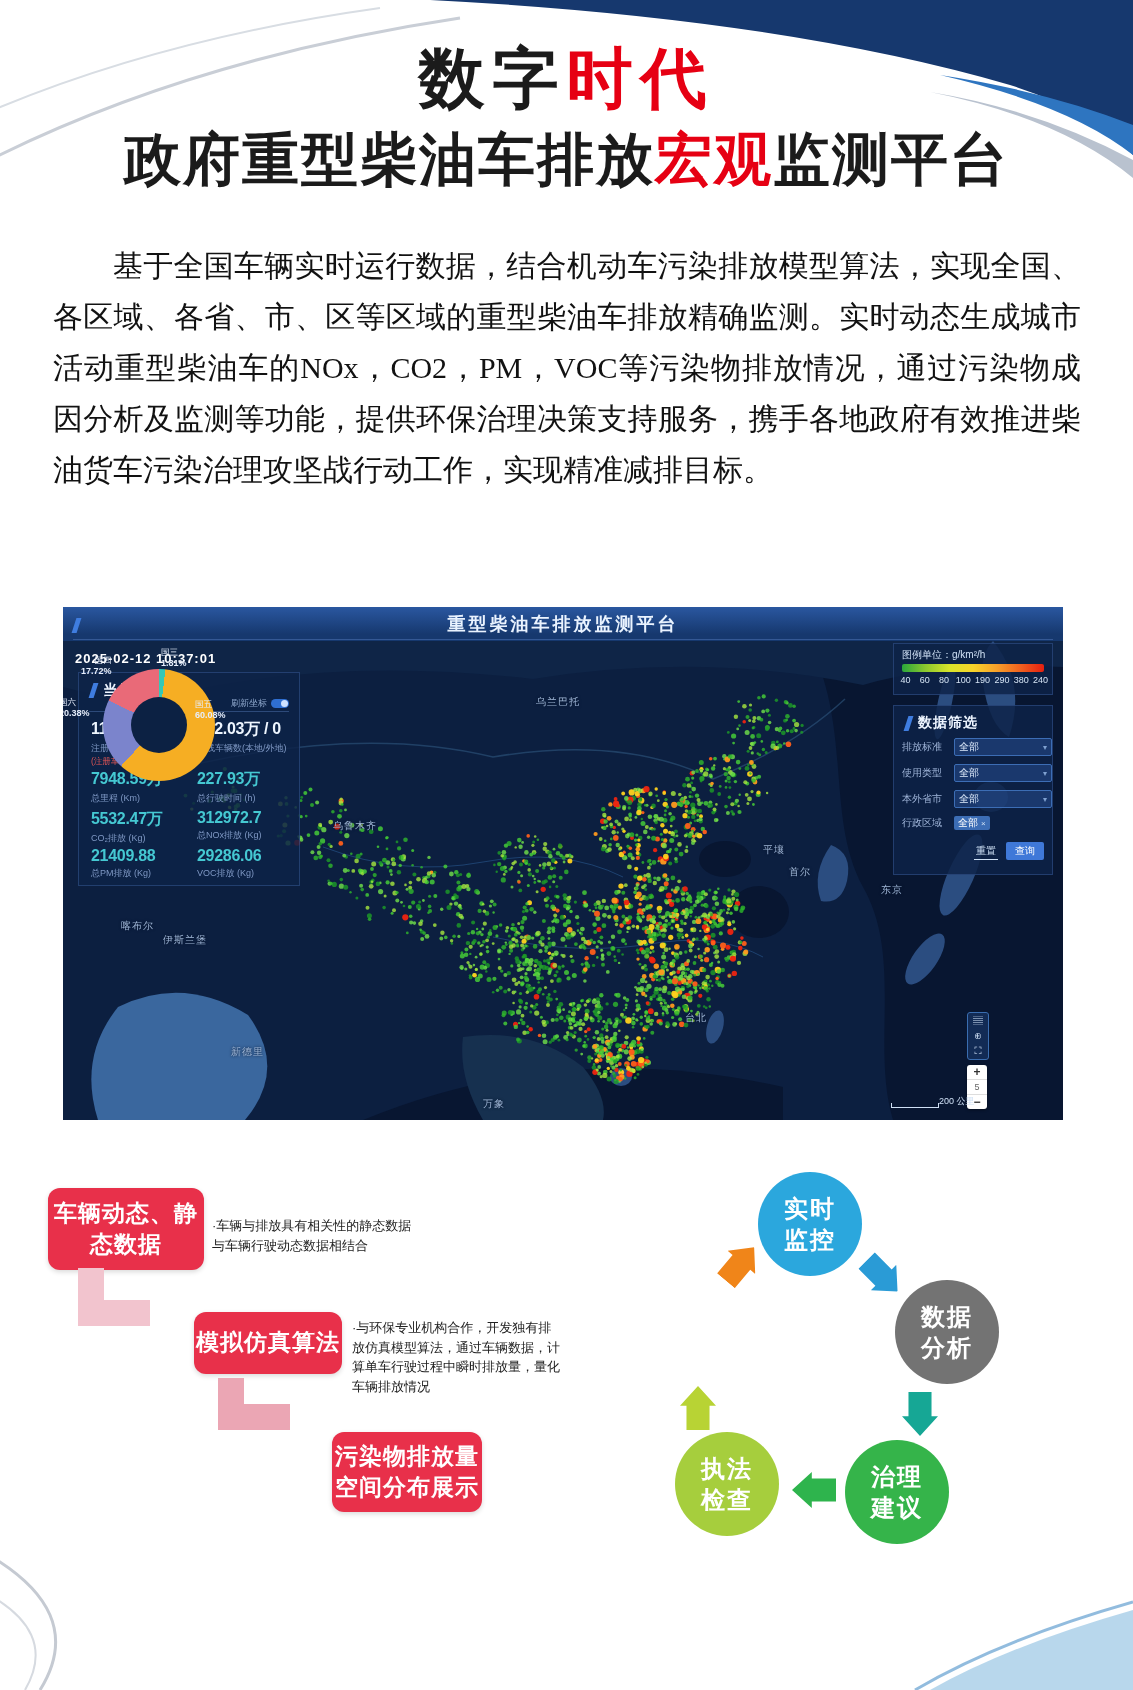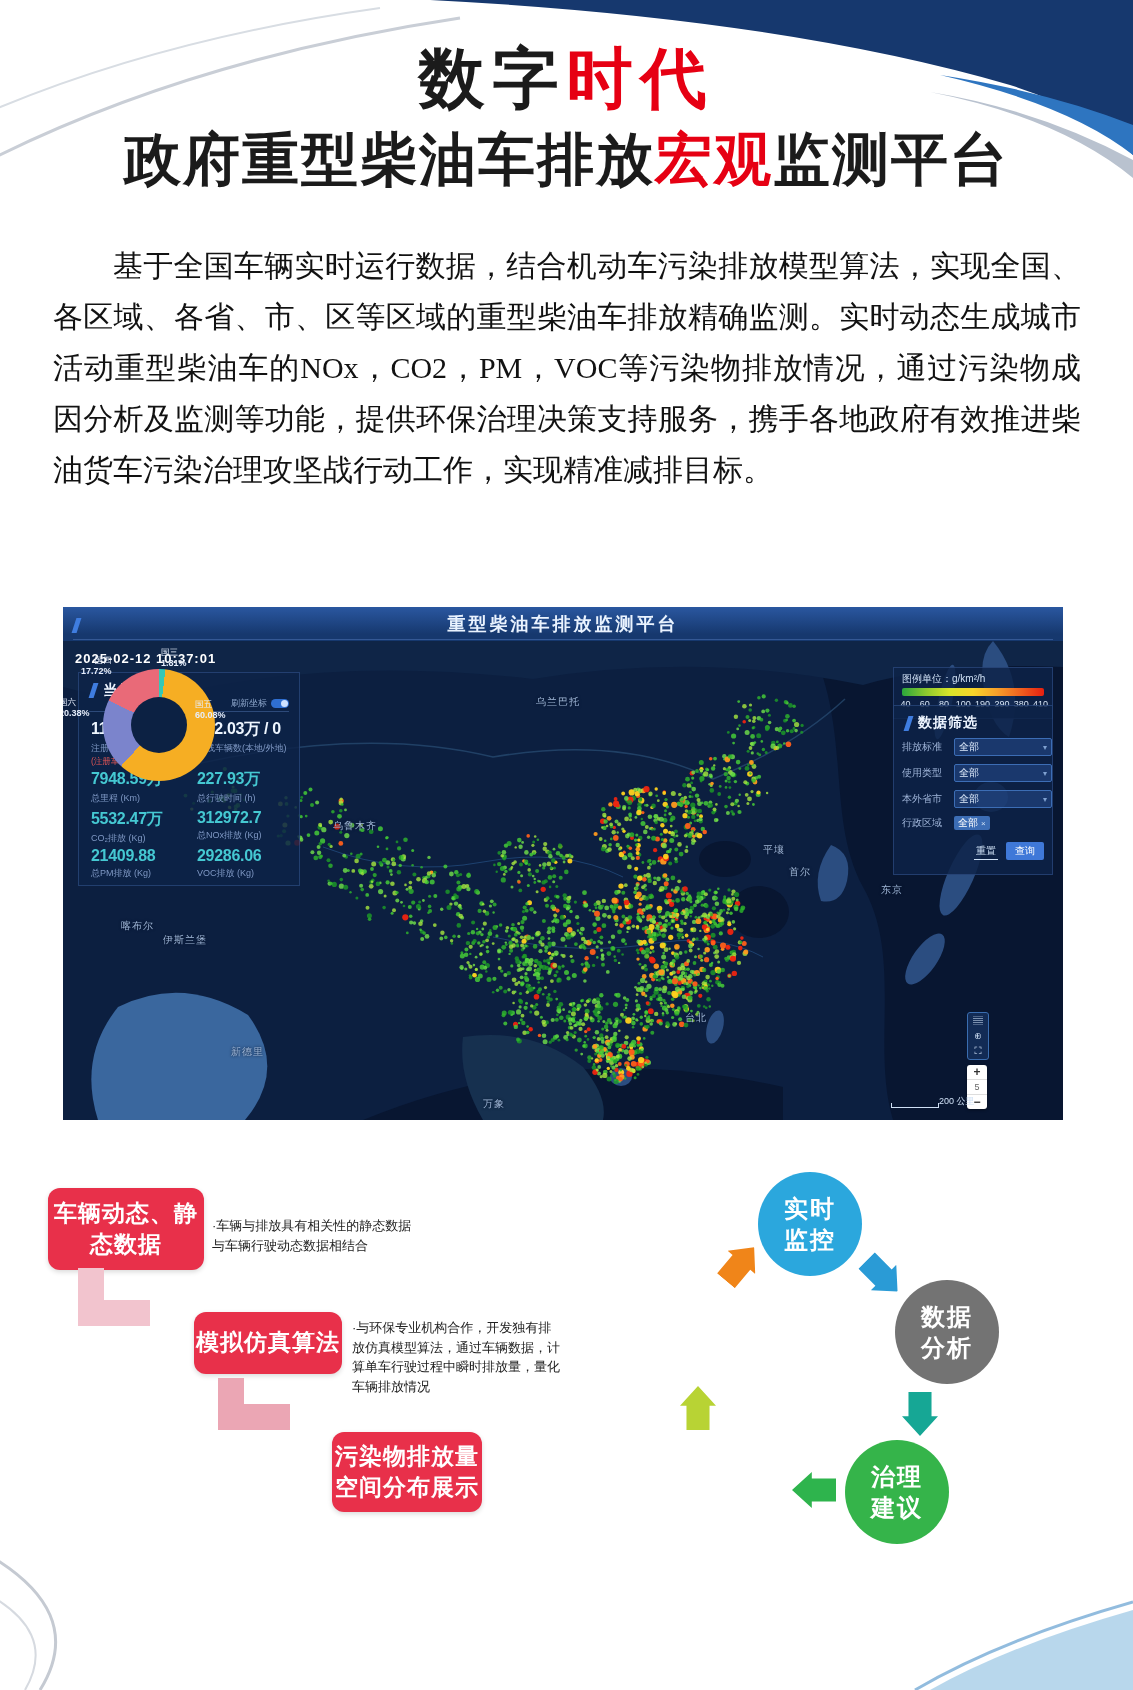--- a/index.html
+++ b/index.html
@@ -32,21 +32,21 @@
   .refresh{position:absolute;right:10px;top:24px;display:flex;align-items:center;gap:4px;}
   .refresh-label{color:#8fa8cc;font-size:9px;}
   .toggle{width:18px;height:9px;border-radius:5px;background:#2f6fd1;position:relative;}
   .toggle::after{content:"";position:absolute;right:1px;top:1px;width:7px;height:7px;border-radius:50%;background:#cfe2ff;}
   .stat{position:absolute;width:104px;text-align:left;}
   .stat .v{font-size:16px;font-weight:bold;letter-spacing:-0.3px;color:#45c8d2;white-space:nowrap;}
   .stat.white .v{color:#eef6ff;}
   .stat .l{font-size:9px;color:#7f98c4;margin-top:2px;white-space:nowrap;}
   .stat .sub{font-size:8.5px;color:#e05555;margin-top:1px;white-space:nowrap;}
   
-  #legend{left:830px;top:60px;width:158px;height:50px;}
+  #legend{left:830px;top:36px;width:158px;height:50px;}
   .legend-unit{position:absolute;left:8px;top:4px;font-size:10px;color:#cfe0f5;}
   .legend-bar{position:absolute;left:8px;top:20px;width:142px;height:8px;border-radius:2px;}
   .legend-ticks{position:absolute;left:2px;top:31px;width:154px;display:flex;justify-content:space-between;}
   .legend-ticks span{font-size:9px;color:#d5e4f5;width:19px;text-align:center;}
   
   #filter{left:830px;top:98px;width:158px;height:168px;}
   .frow{position:absolute;left:8px;display:flex;align-items:center;gap:6px;}
   .flabel{font-size:10px;color:#9fb4d8;width:46px;white-space:nowrap;}
   .fselect{width:88px;height:16px;background:rgba(44,86,160,0.45);border:1px solid #3c6db5;border-radius:2px;
            display:flex;align-items:center;justify-content:space-between;padding:0 4px;}
@@ -2219,21 +2219,21 @@
       <div class="legend-unit">图例单位：g/km²/h</div>
       <div class="legend-bar" style="background: linear-gradient(90deg, rgb(42, 166, 60), rgb(140, 200, 46), rgb(216, 228, 42), rgb(247, 212, 42), rgb(247, 160, 42), rgb(240, 97, 31), rgb(229, 31, 16));"></div>
       <div class="legend-ticks">
         <span>40</span>
         <span>60</span>
         <span>80</span>
         <span>100</span>
         <span>190</span>
         <span>290</span>
         <span>380</span>
-        <span>410</span>
+        <span>240</span>
       </div>
     </div>
 
     <div class="panel" id="filter">
       <div class="panel-head" style="padding-left:12px">
         <span class="slash"></span>
         <span class="panel-title" style="font-size:14px">数据筛选</span>
       </div>
       <div class="frow" style="top:32px">
         <span class="flabel">排放标准</span>
@@ -2329,20 +2329,22 @@
 
   <div class="note" style="left:212px;top:1216px;width:200px">·车辆与排放具有相关性的静态数据与车辆行驶动态数据相结合</div>
   <div class="note" style="left:352px;top:1318px;width:210px">·与环保专业机构合作，开发独有排放仿真模型算法，通过车辆数据，计算单车行驶过程中瞬时排放量，量化车辆排放情况</div>
 
   <div class="cycle-circle" style="left: 758px; top: 1172px; background: rgb(43, 167, 221);">实时
 监控</div>
   <div class="cycle-circle" style="left: 895px; top: 1280px; background: #737373;">数据
 分析</div>
   <div class="cycle-circle" style="left: 845px; top: 1440px; background: rgb(53, 180, 74);">治理
 建议</div>
+  <div class="cycle-circle" style="left: 675px; top: 1432px; background: rgb(166, 206, 61);">执法
+检查</div>
 
   <div class="cycle-arrow" style="left: 718px; top: 1246px; transform: rotate(-50deg); background: rgb(240, 133, 25);"></div>
   <div class="cycle-arrow" style="left: 860px; top: 1258px; transform: rotate(45deg); background: rgb(42, 155, 214);"></div>
   <div class="cycle-arrow" style="left: 898px; top: 1396px; transform: rotate(90deg); background: rgb(22, 167, 149);"></div>
   <div class="cycle-arrow" style="left: 792px; top: 1472px; transform: rotate(180deg); background: rgb(46, 180, 77);"></div>
   <div class="cycle-arrow" style="left: 676px; top: 1390px; transform: rotate(-90deg); background: rgb(184, 211, 52);"></div>
 
   <svg class="decor" style="top:1540px" width="1133" height="150" viewBox="0 0 1133 150">
     <path d="M-20,10 Q90,70 40,150" stroke="#c5cad2" stroke-width="3" fill="none"></path>
     <path d="M-20,50 Q60,90 25,150" stroke="#d6dae0" stroke-width="2" fill="none"></path>

